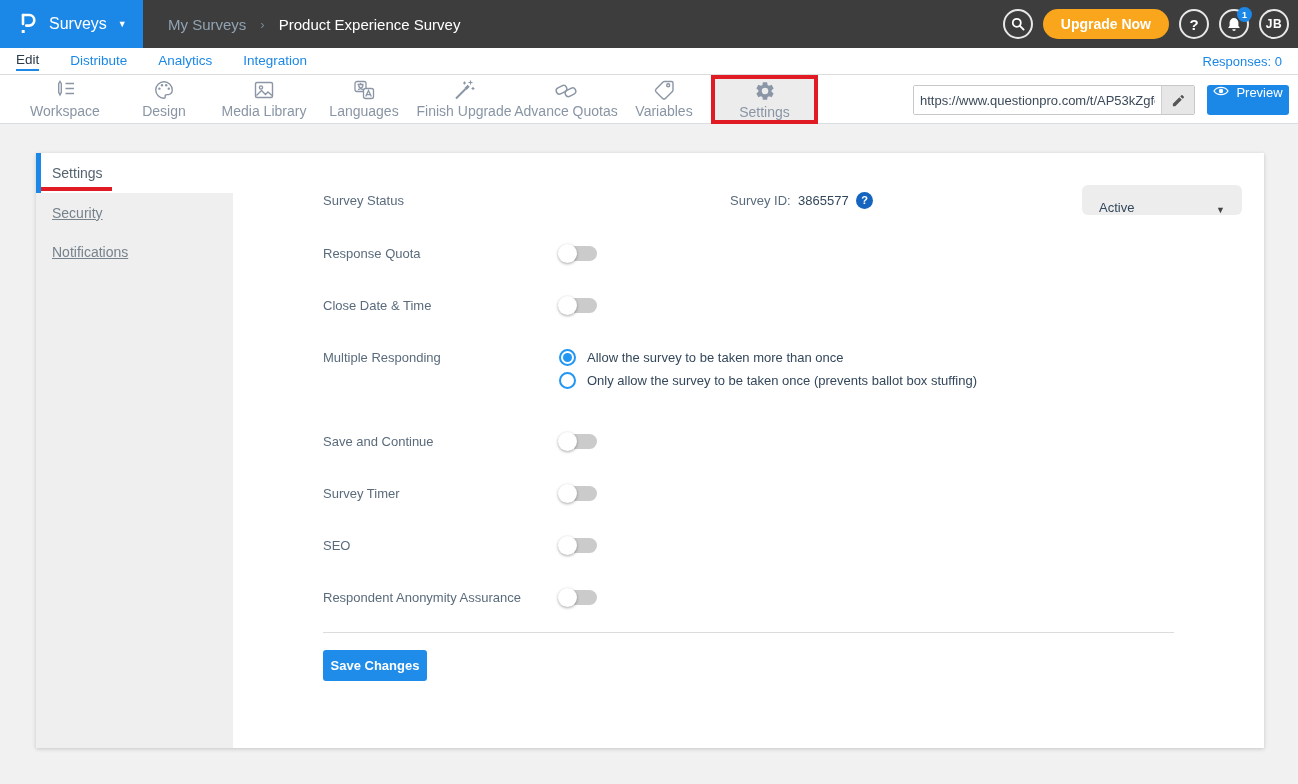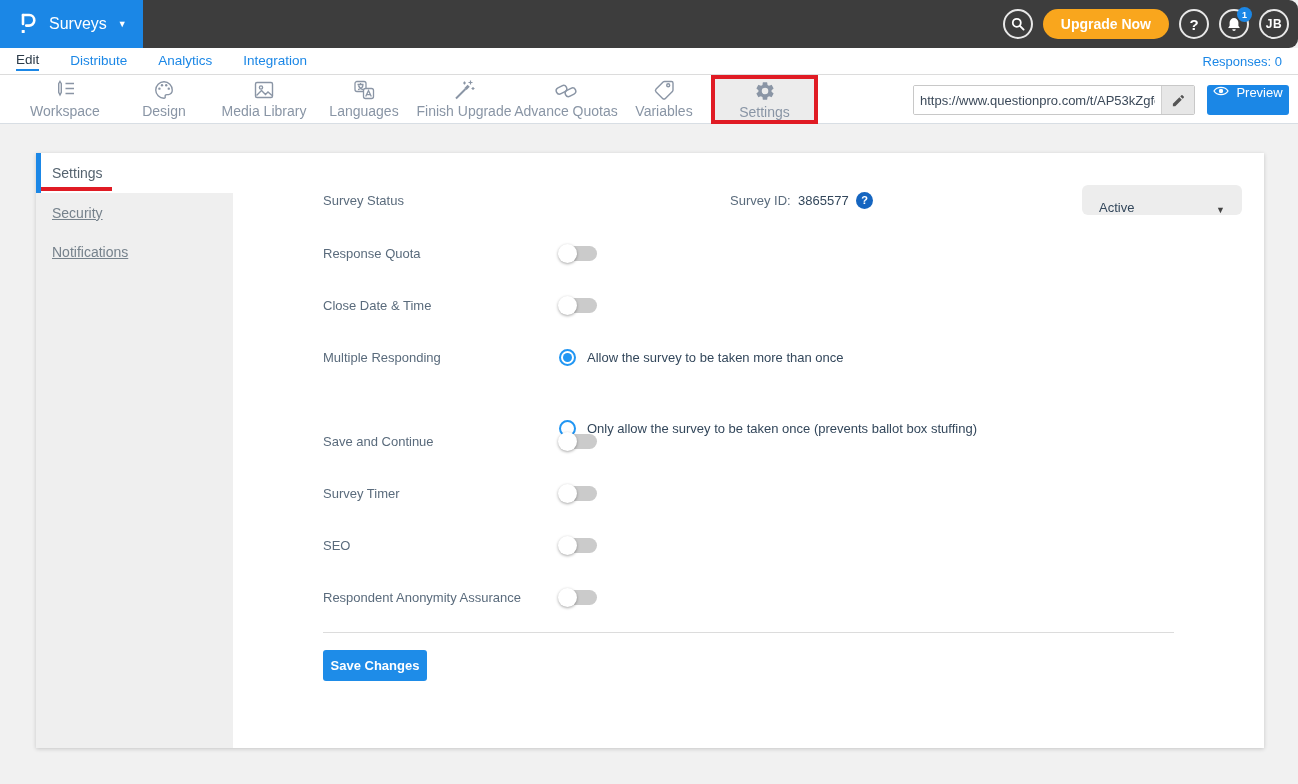--- a/index.html
+++ b/index.html
@@ -1,21 +1,21 @@
 <!DOCTYPE html>
 <html><head>
 <meta charset="utf-8">
 <style>
   * { margin:0; padding:0; box-sizing:border-box; }
   html,body { width:1298px; height:784px; overflow:hidden;
     font-family:"Liberation Sans", sans-serif; background:#f1f1f1; }
 
   
   .topbar { position:absolute; left:0; top:0; width:1298px; height:48px;
-    background:#3d3d3d; display:flex; align-items:center;border-radius:9px; }
+    background:#3d3d3d; display:flex; align-items:center; }
   .logo-block { width:143px; height:48px; background:#1b87e6; display:flex;
     align-items:center; padding-left:16px; gap:9px; cursor:pointer; flex:0 0 auto; }
   .logo-block .product { color:#fff; font-size:16px; }
   .logo-block .caret { color:#fff; font-size:9px; margin-left:2px; }
   .crumbs { display:flex; align-items:center; gap:14px; margin-left:25px; font-size:15px; }
   .crumb-parent { color:#91a3b2; cursor:pointer; }
   .crumb-sep { color:#77878f; font-size:13px; }
   .crumb-current { color:#ffffff; }
   .top-actions { margin-left:auto; display:flex; align-items:center; gap:10px; padding-right:9px; }
   .circle-btn { width:30px; height:30px; border-radius:50%; border:2px solid #e8e8e8;
@@ -107,20 +107,25 @@
 <header class="topbar">
   <div class="logo-block">
     <svg width="24" height="26" viewBox="0 0 24 26">
       <path d="M7 4 v9" stroke="#fff" stroke-width="2.6" fill="none" stroke-linecap="round"></path>
       <path d="M7 4 h6.2 a5.3 5.3 0 1 1 -0.4 10.6 h-2.6" stroke="#fff" stroke-width="2.6" fill="none" stroke-linecap="round"></path>
       <rect x="5.7" y="19" width="3" height="3" rx="0.6" fill="#fff"></rect>
     </svg>
     <span class="product">Surveys</span>
     <span class="caret">▼</span>
   </div>
+  <div class="crumbs">
+    <span class="crumb-parent">My Surveys</span>
+    <span class="crumb-sep">›</span>
+    <span class="crumb-current">Product Experience Survey</span>
+  </div>
   <div class="top-actions">
     <div class="circle-btn">
       <svg width="16" height="16" viewBox="0 0 20 20">
         <circle cx="8.5" cy="8.5" r="5" stroke="#fff" stroke-width="2.2" fill="none"></circle>
         <path d="M12.4 12.4 L17 17" stroke="#fff" stroke-width="2.4" stroke-linecap="round"></path>
       </svg>
     </div>
     <button class="upgrade">Upgrade Now</button>
     <div class="circle-btn">
       <span>?</span>
@@ -287,21 +292,21 @@
     </div>
 
     <div>
       <div class="form-row" style="top:189px; left:0; width:1228px;">
         <span class="form-label">Multiple Responding</span>
       </div>
       <div class="radio-row" style="top:189px;">
         <span class="radio checked"></span>
         <span class="radio-label">Allow the survey to be taken more than once</span>
       </div>
-      <div class="radio-row" style="top:212px;margin-top:48px;">
+      <div class="radio-row" style="top:212px;">
         <span class="radio"></span>
         <span class="radio-label">Only allow the survey to be taken once (prevents ballot box stuffing)</span>
       </div>
     </div>
 
     <div class="form-row" style="top:273px; left:0; width:1228px;">
       <span class="form-label">Save and Continue</span>
       <div class="ctrl">
           <div class="toggle">
             <span class="knob"></span>

